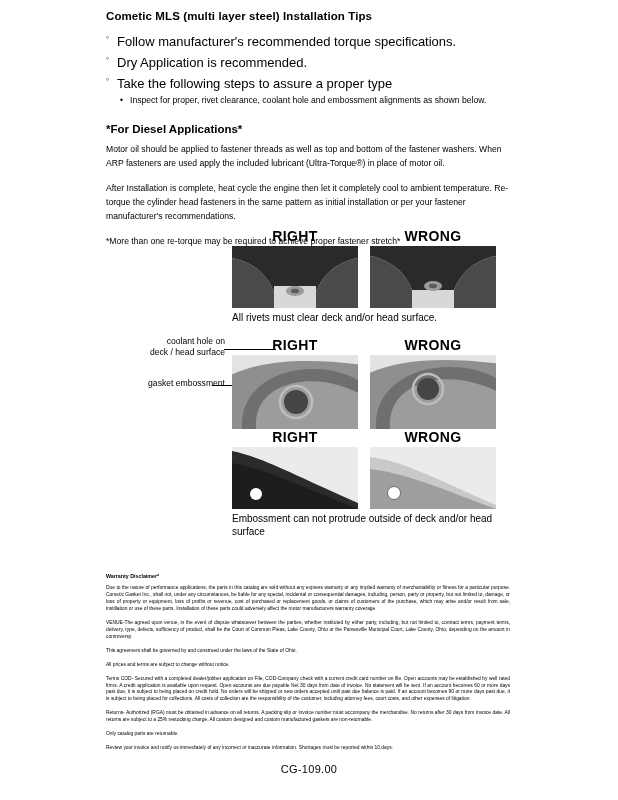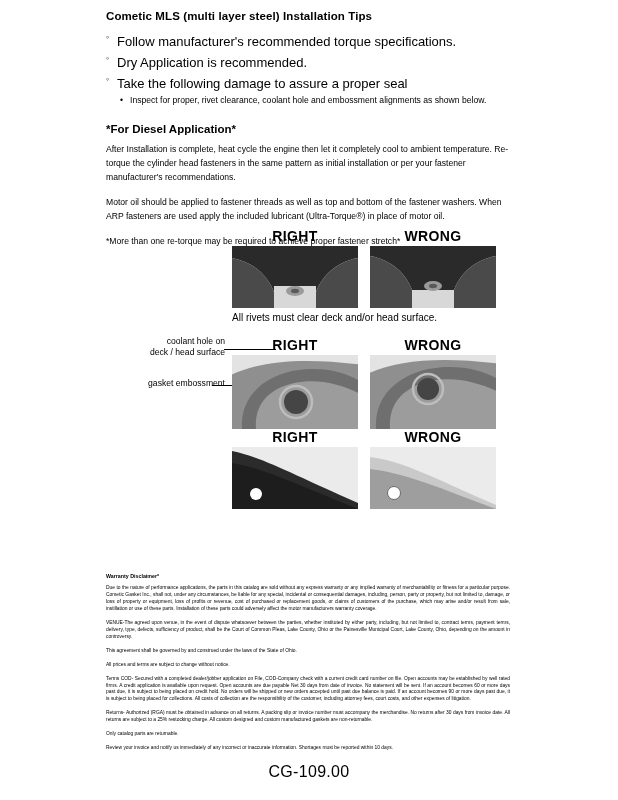--- a/index.html
+++ b/index.html
@@ -170,45 +170,45 @@
     line-height: 1.42;
     margin: 0 0 7px 0;
     text-align: justify;
   }
   .docnum {
     position: absolute;
     left: 0;
     top: 763px;
     width: 618px;
     text-align: center;
-    font-size: 16px;
+    font-size: 11px;
     letter-spacing: 0.3px;
   }
   svg { display: block; }
 </style>
 </head>
 <body>
 
 <div class="page">
 
   <div class="content">
     <h1 class="title">Cometic MLS (multi layer steel) Installation Tips</h1>
 
     <ul class="bullets">
       <li>Follow manufacturer's recommended torque specifications.</li>
       <li>Dry Application is recommended.</li>
-      <li>Take the following damage to assure a proper seal</li>
+      <li>Take the following steps to assure a proper type</li>
     </ul>
     <ul class="sub">
       <li>Inspect for proper, rivet clearance, coolant hole and embossment alignments as shown below.</li>
     </ul>
 
-    <h2 class="subtitle">*For Diesel Application*</h2>
+    <h2 class="subtitle">*For Diesel Applications*</h2>
+    <p class="para">Motor oil should be applied to fastener threads as well as top and bottom of the fastener washers. When ARP fasteners are used apply the included lubricant (Ultra-Torque®) in place of motor oil.</p>
     <p class="para">After Installation is complete, heat cycle the engine then let it completely cool to ambient temperature. Re-torque the cylinder head fasteners in the same pattern as initial installation or per your fastener manufacturer's recommendations.</p>
-    <p class="para">Motor oil should be applied to fastener threads as well as top and bottom of the fastener washers. When ARP fasteners are used apply the included lubricant (Ultra-Torque®) in place of motor oil.</p>
     <p class="note">*More than one re-torque may be required to achieve proper fastener stretch*</p>
   </div>
 
   <div class="callouts">
     <div class="callout c1">
       <span>coolant hole on</span><br>
       <span>deck / head surface</span>
     </div>
     <div class="callout c2">gasket embossment</div>
   </div>
@@ -295,20 +295,21 @@
         </div>
         <div class="fig-box">
           <svg width="126" height="62" viewBox="0 0 126 62">
             <rect width="126" height="62" fill="#ebebeb"></rect>
             <path d="M0,10 C34,14 70,34 126,58 L126,62 L0,62 Z" fill="#c9c9c9"></path>
             <path d="M0,22 C36,26 72,42 126,62 L0,62 Z" fill="#9e9e9e"></path>
             <circle cx="24" cy="46" r="6.5" fill="#ffffff" stroke="#6a6a6a" stroke-width="1"></circle>
           </svg>
         </div>
       </div>
+      <div class="fig-caption">Embossment can not protrude outside of deck and/or head surface</div>
     </div>
 
   </div>
 
   <div class="warranty">
     <h3>Warranty Disclaimer*</h3>
     <p>Due to the nature of performance applications, the parts in this catalog are sold without any express warranty or any implied warranty of merchantability or fitness for a particular purpose.  Cometic Gasket Inc., shall not, under any circumstances, be liable for any special, incidental or consequential damages, including, person, party or property, but not limited to, damage, or loss of property or equipment, loss of profits or revenue, cost of purchased or replacement goods, or claims of customers of the purchase, which may arise and/or result from sale, instillation or use of these parts.  Installation of these parts could adversely affect the motor manufacturers warranty coverage.</p>
     <p>VENUE-The agreed upon venue, in the event of dispute whatsoever between the parties, whether instituted by either party, including, but not limited to, contract terms, payment terms, delivery, type, defects, sufficiency of product, shall be the Court of Common Pleas, Lake County, Ohio or the Painesville Municipal Court, Lake County, Ohio, depending on the amount in controversy.</p>
     <p>This agreement shall be governed by and construed under the laws of the State of Ohio.</p>
     <p>All prices and terms are subject to change without notice.</p>

